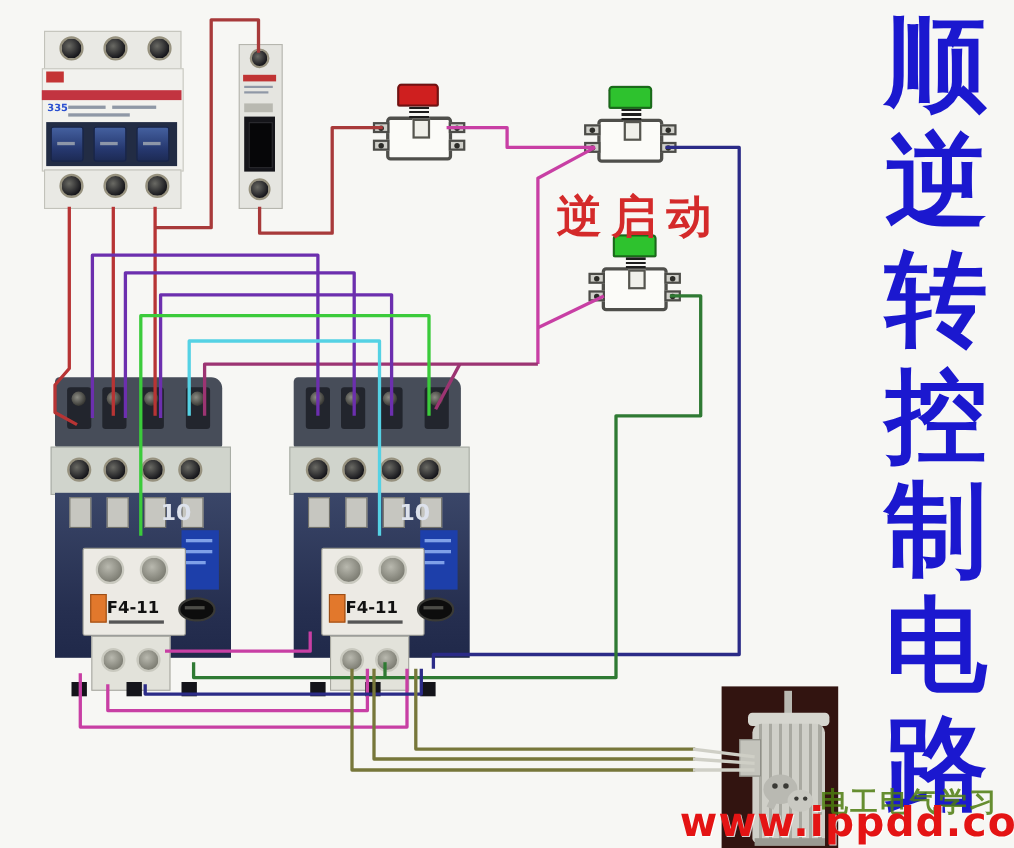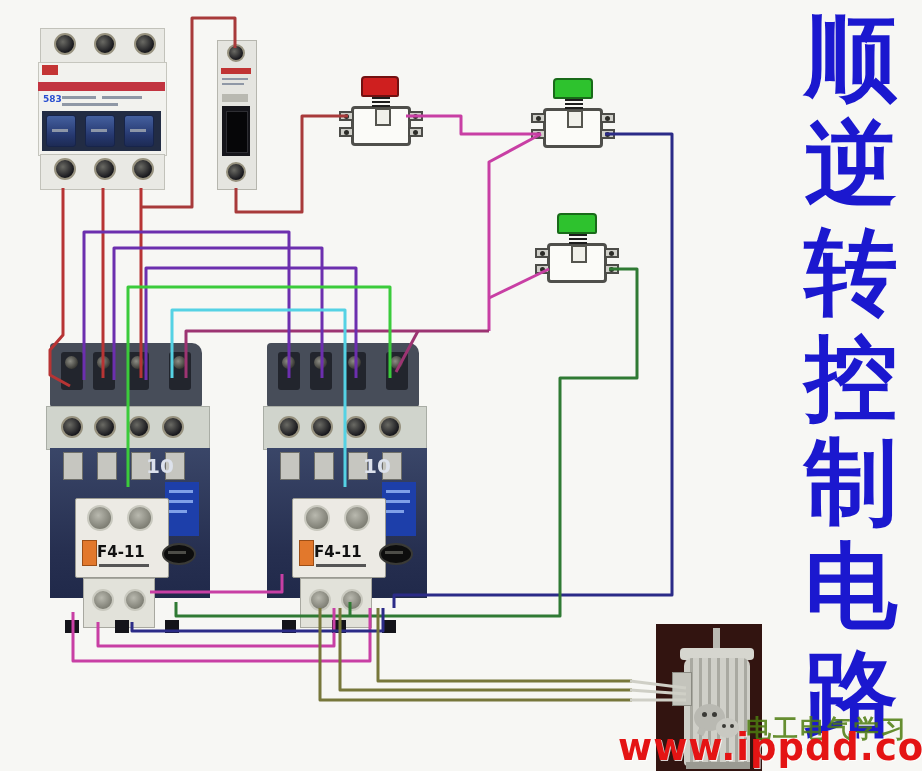--- a/index.html
+++ b/index.html
@@ -47,21 +47,21 @@
 <div class="stage">
 
   <div class="abs" style="left:38px;top:25px;width:127px;height:165px;">
     <div class="abs" style="left:2px;top:3px;width:123px;height:36px;background:#e9e9e4;border:1px solid #c2c2ba;"></div>
     <div class="screw" style="left:16px;top:8px;width:22px;height:22px;"></div>
     <div class="screw" style="left:56px;top:8px;width:22px;height:22px;"></div>
     <div class="screw" style="left:96px;top:8px;width:22px;height:22px;"></div>
     <div class="abs" style="left:0;top:37px;width:127px;height:92px;background:#f2f2ee;border:1px solid #c6c6be;"></div>
     <div class="abs" style="left:4px;top:40px;width:16px;height:10px;background:#c43434;"></div>
     <div class="abs" style="left:0;top:57px;width:127px;height:9px;background:#c23440;"></div>
-    <div class="abs" style="left:5px;top:69px;font-size:9px;font-weight:bold;color:#2a4fd0;">583</div>
+    <div class="abs" style="left:5px;top:69px;font-size:9px;font-weight:bold;color:#2a4fd0;">335</div>
     <div class="txtbar" style="left:24px;top:71px;width:34px;height:3px;"></div>
     <div class="txtbar" style="left:64px;top:71px;width:40px;height:3px;"></div>
     <div class="txtbar" style="left:24px;top:78px;width:56px;height:3px;"></div>
     <div class="abs" style="left:4px;top:86px;width:119px;height:40px;background:#222c44;"></div>
     <div class="tog" style="left:8px;top:90px;"></div>
     <div class="tog" style="left:47px;top:90px;"></div>
     <div class="tog" style="left:86px;top:90px;"></div>
     <div class="tbar" style="left:14px;top:104px;width:16px;"></div>
     <div class="tbar" style="left:53px;top:104px;width:16px;"></div>
     <div class="tbar" style="left:92px;top:104px;width:16px;"></div>
@@ -96,20 +96,21 @@
   <div>
     <div class="cap" style="left: 553px; top: 78px; width: 40px; background: rgb(46, 194, 46);"></div>
     <div class="spring" style="left:565px;top:99px;"></div>
     <div class="pbody" style="left:543px;top:108px;"></div>
     <div class="lug" style="left:531px;top:113px;"></div>
     <div class="lug" style="left:531px;top:129px;"></div>
     <div class="lug" style="left:600px;top:113px;"></div>
     <div class="lug" style="left:600px;top:129px;"></div>
   </div>
 
+  <div class="rlabel" style="left: 506px; top: 170px; color: rgb(212, 42, 42);">逆启动</div>
   <div>
     <div class="cap" style="left: 557px; top: 213px; width: 40px; background: rgb(46, 194, 46);"></div>
     <div class="spring" style="left:569px;top:234px;"></div>
     <div class="pbody" style="left:547px;top:243px;"></div>
     <div class="lug" style="left:535px;top:248px;"></div>
     <div class="lug" style="left:535px;top:264px;"></div>
     <div class="lug" style="left:604px;top:248px;"></div>
     <div class="lug" style="left:604px;top:264px;"></div>
   </div>
 

